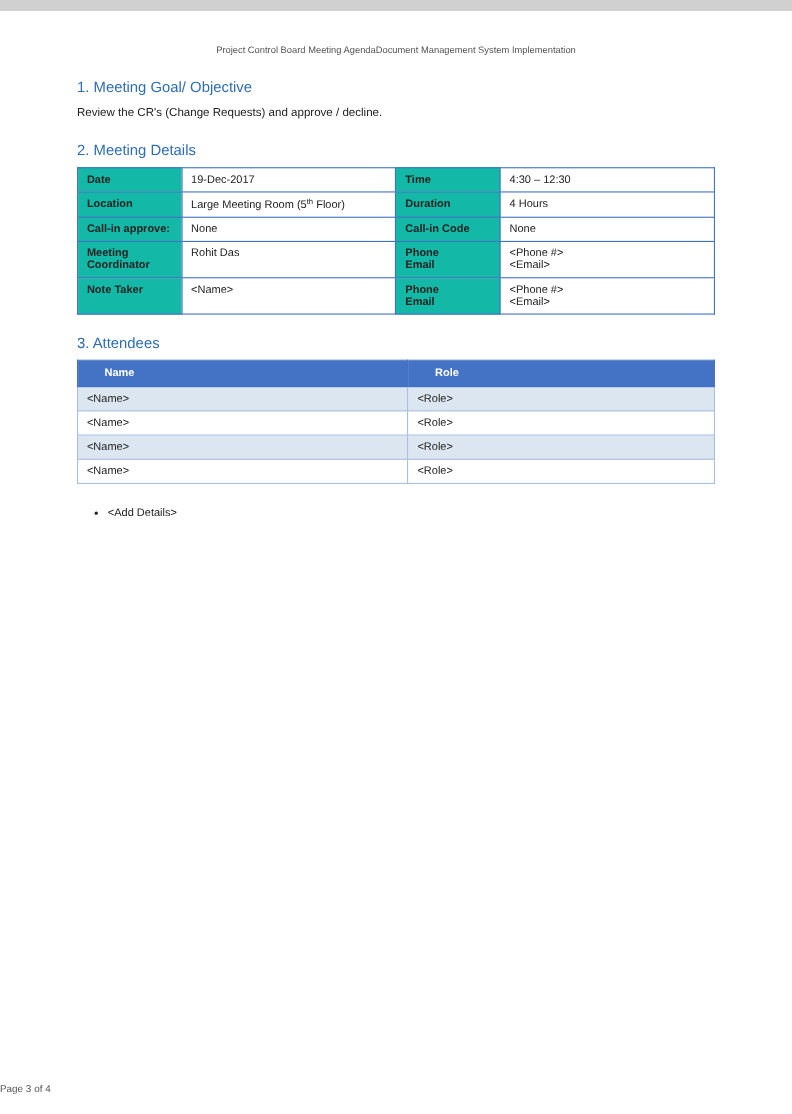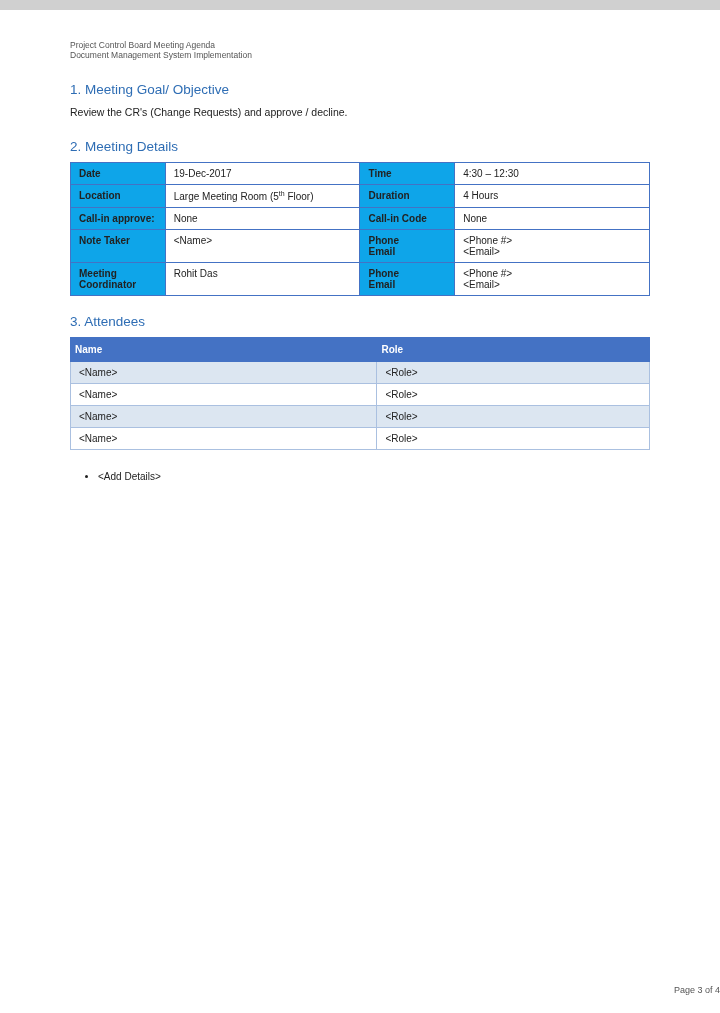--- a/index.html
+++ b/index.html
@@ -25,21 +25,20 @@
       position: relative;
       padding: 30px 70px 60px 70px;
     }
 
     .header {
       display: flex;
       justify-content: center;
       align-items: flex-start;
       margin-bottom: 22px;
       padding-bottom: 0;
-      flex-direction: column;
     }
 
     .header-left {
       font-size: 8.5px;
       color: #555;
       max-width: 200px;
     }
 
     .header-right {
       font-size: 8.5px;
@@ -77,39 +76,39 @@
     .details-table td {
       border: 1px solid #4472c4;
       padding: 5px 8px;
       vertical-align: top;
       color: #222;
     }
 
     .details-table td.label {
       font-weight: bold;
       width: 90px;
-      background: #0ea5e9;
+      background: #14b8a6;
     }
 
     .details-table td.value {
       width: 185px;
     }
 
     
     .attendees-table {
       width: 100%;
       border-collapse: collapse;
       font-size: 10px;
       margin-bottom: 18px;
     }
 
     .attendees-table th {
       background: #4472c4;
       color: #ffffff;
-      padding: 6px 4px;
+      padding: 6px 24px;
       text-align: left;
       font-weight: bold;
       border: 1px solid #4472c4;
     }
 
     .attendees-table td {
       border: 1px solid #aac0e0;
       padding: 5px 8px;
       color: #222;
     }
@@ -128,21 +127,21 @@
       font-size: 10px;
       color: #222;
       line-height: 1.7;
     }
 
     .footer {
       position: absolute;
       bottom: 28px;
       left: 0;
       width: 100%;
-      text-align: right;
+      text-align: left;
       font-size: 9px;
       color: #555;
     }
 
     sup {
       font-size: 7px;
     }
   </style>
 </head>
 <body>
@@ -172,31 +171,31 @@
         <td class="label">Duration</td>
         <td class="value">4 Hours</td>
       </tr>
       <tr>
         <td class="label">Call-in approve:</td>
         <td class="value">None</td>
         <td class="label">Call-in Code</td>
         <td class="value">None</td>
       </tr>
       <tr>
+        <td class="label">Meeting Coordinator</td>
+        <td class="value">Rohit Das</td>
+        <td class="label">Phone<br>Email</td>
+        <td class="value">&lt;Phone #&gt;<br>&lt;Email&gt;</td>
+      </tr>
+      <tr>
         <td class="label">Note Taker</td>
         <td class="value">&lt;Name&gt;</td>
         <td class="label" style="white-space: pre-line;">Phone<br>Email</td>
         <td class="value" style="white-space: pre-line;">&lt;Phone #&gt;<br>&lt;Email&gt;</td>
       </tr>
-      <tr>
-        <td class="label">Meeting Coordinator</td>
-        <td class="value">Rohit Das</td>
-        <td class="label">Phone<br>Email</td>
-        <td class="value">&lt;Phone #&gt;<br>&lt;Email&gt;</td>
-      </tr>
     </tbody>
   </table>
 
   <div class="section-heading">3.  Attendees</div>
   <table class="attendees-table">
     <thead>
       <tr>
         <th>Name</th>
         <th>Role</th>
       </tr>

